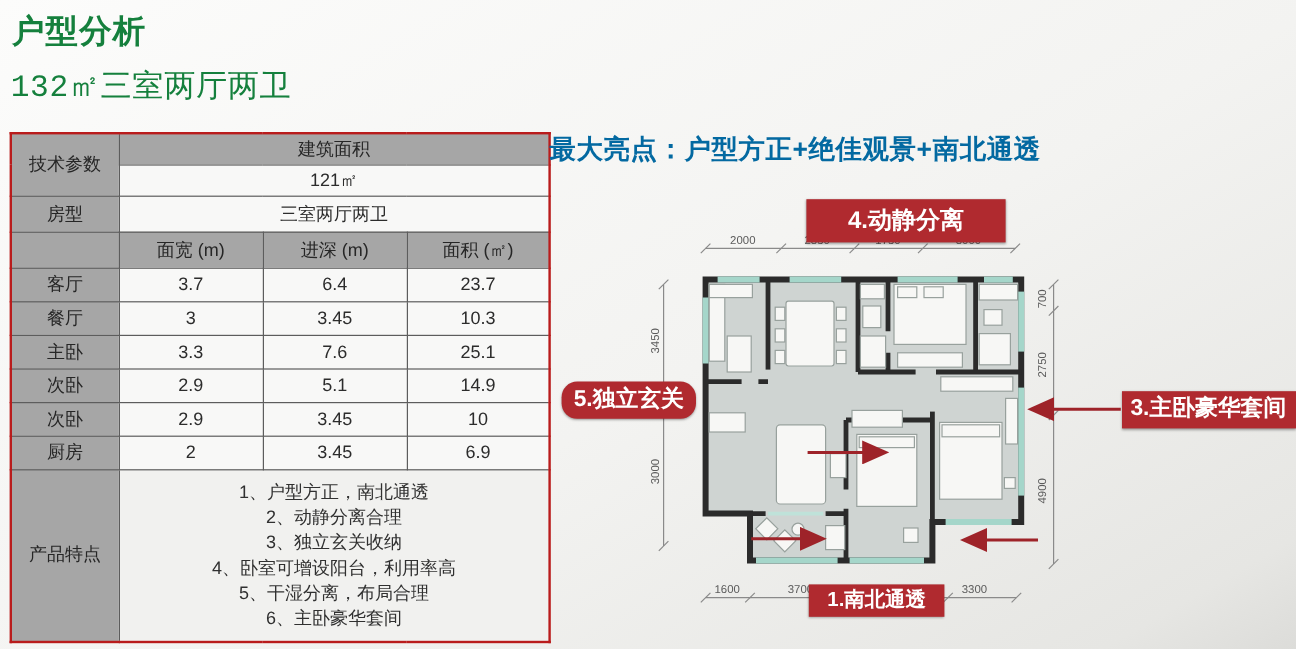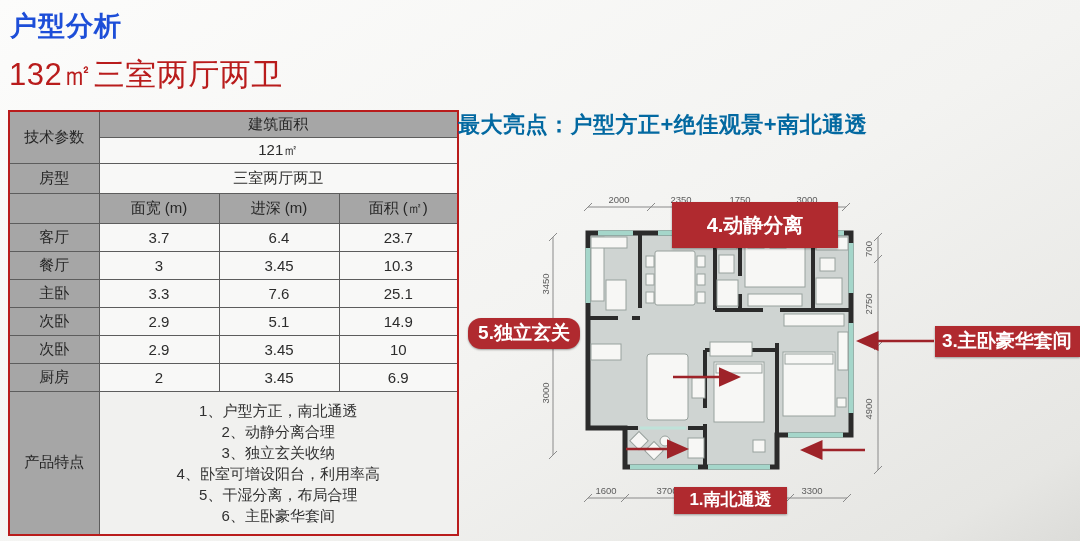--- a/index.html
+++ b/index.html
@@ -5,25 +5,25 @@
   * { margin:0; padding:0; box-sizing:border-box; }
   html,body { width:1080px; height:541px; overflow:hidden; }
   body {
     font-family:"Liberation Sans","DejaVu Sans",sans-serif;
     background:linear-gradient(150deg,#fcfcfb 0%,#f3f3f1 55%,#e6e6e3 92%,#dcdcd9 100%);
     position:relative; color:#222;
   }
   
   .page-title {
     position:absolute; left:10px; top:8px;
-    font-size:27px; font-weight:bold; color:#1d4ed8; letter-spacing:1px;
+    font-size:27px; font-weight:bold; color:#15803d; letter-spacing:1px;
   }
   .page-subtitle {
     position:absolute; left:9px; top:54px;
-    font-size:31px; color:#b91c1c; letter-spacing:0.5px;
+    font-size:26px; color:#15803d; letter-spacing:0.5px;font-family:Liberation Mono, monospace;
   }
   
   table.spec {
     position:absolute; left:8px; top:110px;
     width:449px; height:424px;
     border-collapse:collapse; table-layout:fixed;
     border:2px solid #b91c1c;
     font-size:15px; color:#2c2c2c;
     background:#f8f8f6;
   }
@@ -45,21 +45,21 @@
     white-space:nowrap;
   }
   .plan-svg { position:absolute; left:0; top:0; }
   .callout {
     position:absolute; background:#b02a2f; color:#fff; font-weight:bold;
     display:flex; align-items:center; justify-content:center;
     box-shadow:0 1px 2px rgba(0,0,0,0.35);
     white-space:nowrap; overflow:hidden; line-height:1.2;
   }
   .callout.two-line { flex-direction:column; }
-  #c4 { left:214px; top:58px;  width:166px; height:46px; font-size:20px;margin-top:36px; }
+  #c4 { left:214px; top:58px;  width:166px; height:36px; font-size:20px; }
   #c5 { left:10px;  top:210px; width:112px; height:31px; font-size:19px;border-radius:13px; }
   #c3 { left:477px; top:218px; width:145px; height:31px; font-size:19px; justify-content:flex-start; padding-left:7px; }
   #c6 { left:39px;  top:328px; width:128px; height:32px; font-size:19px; }
   #c1 { left:216px; top:379px; width:113px; height:27px; font-size:17px; }
   #c2 { left:408px; top:325px; width:164px; height:48px; font-size:18px; }
 </style>
 </head>
 <body>
 
 <div class="page-title">户型分析</div>

